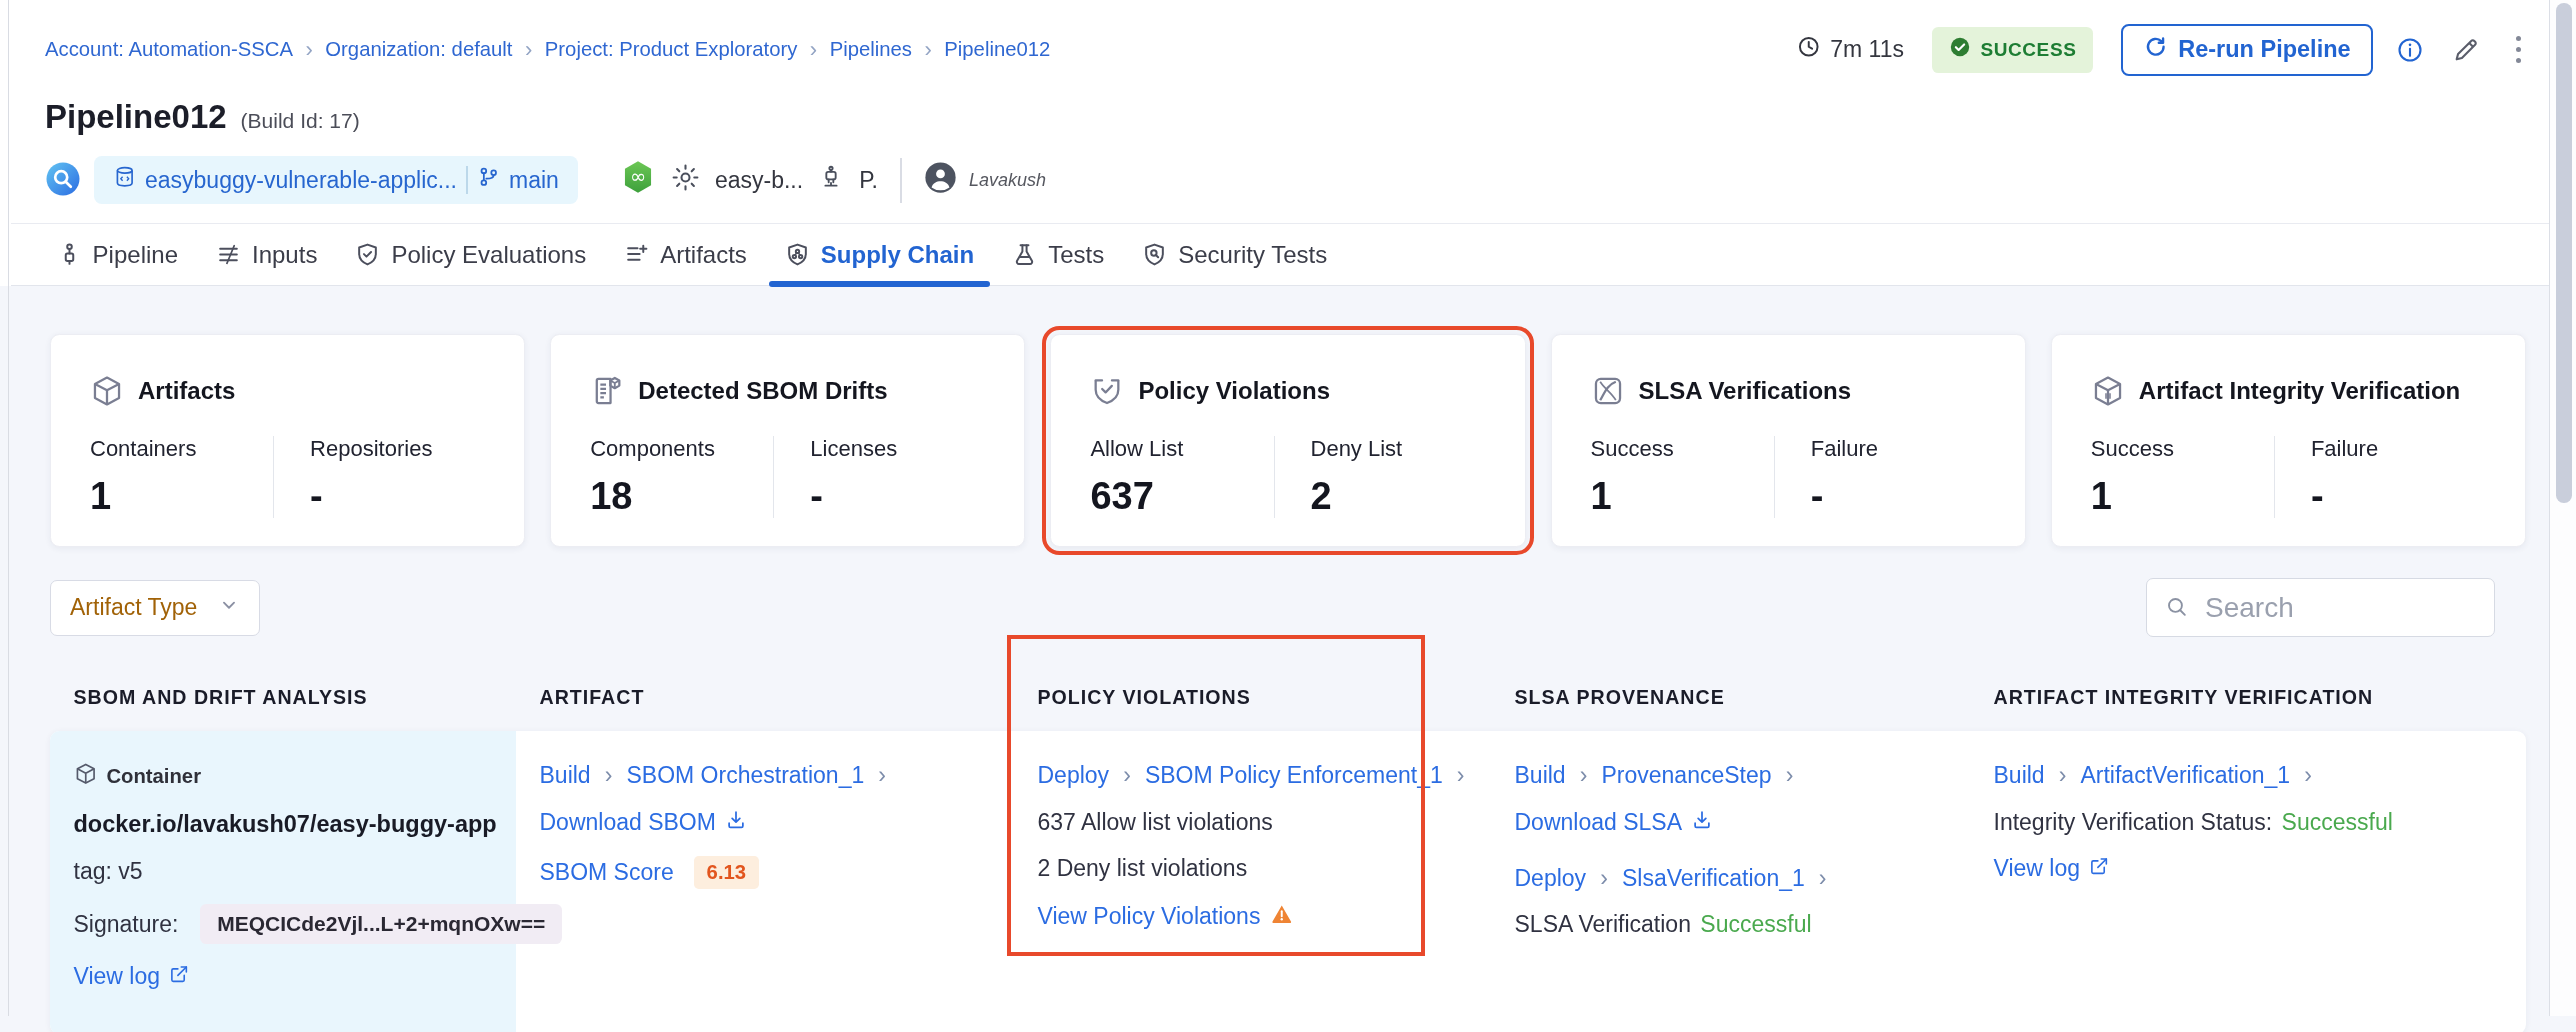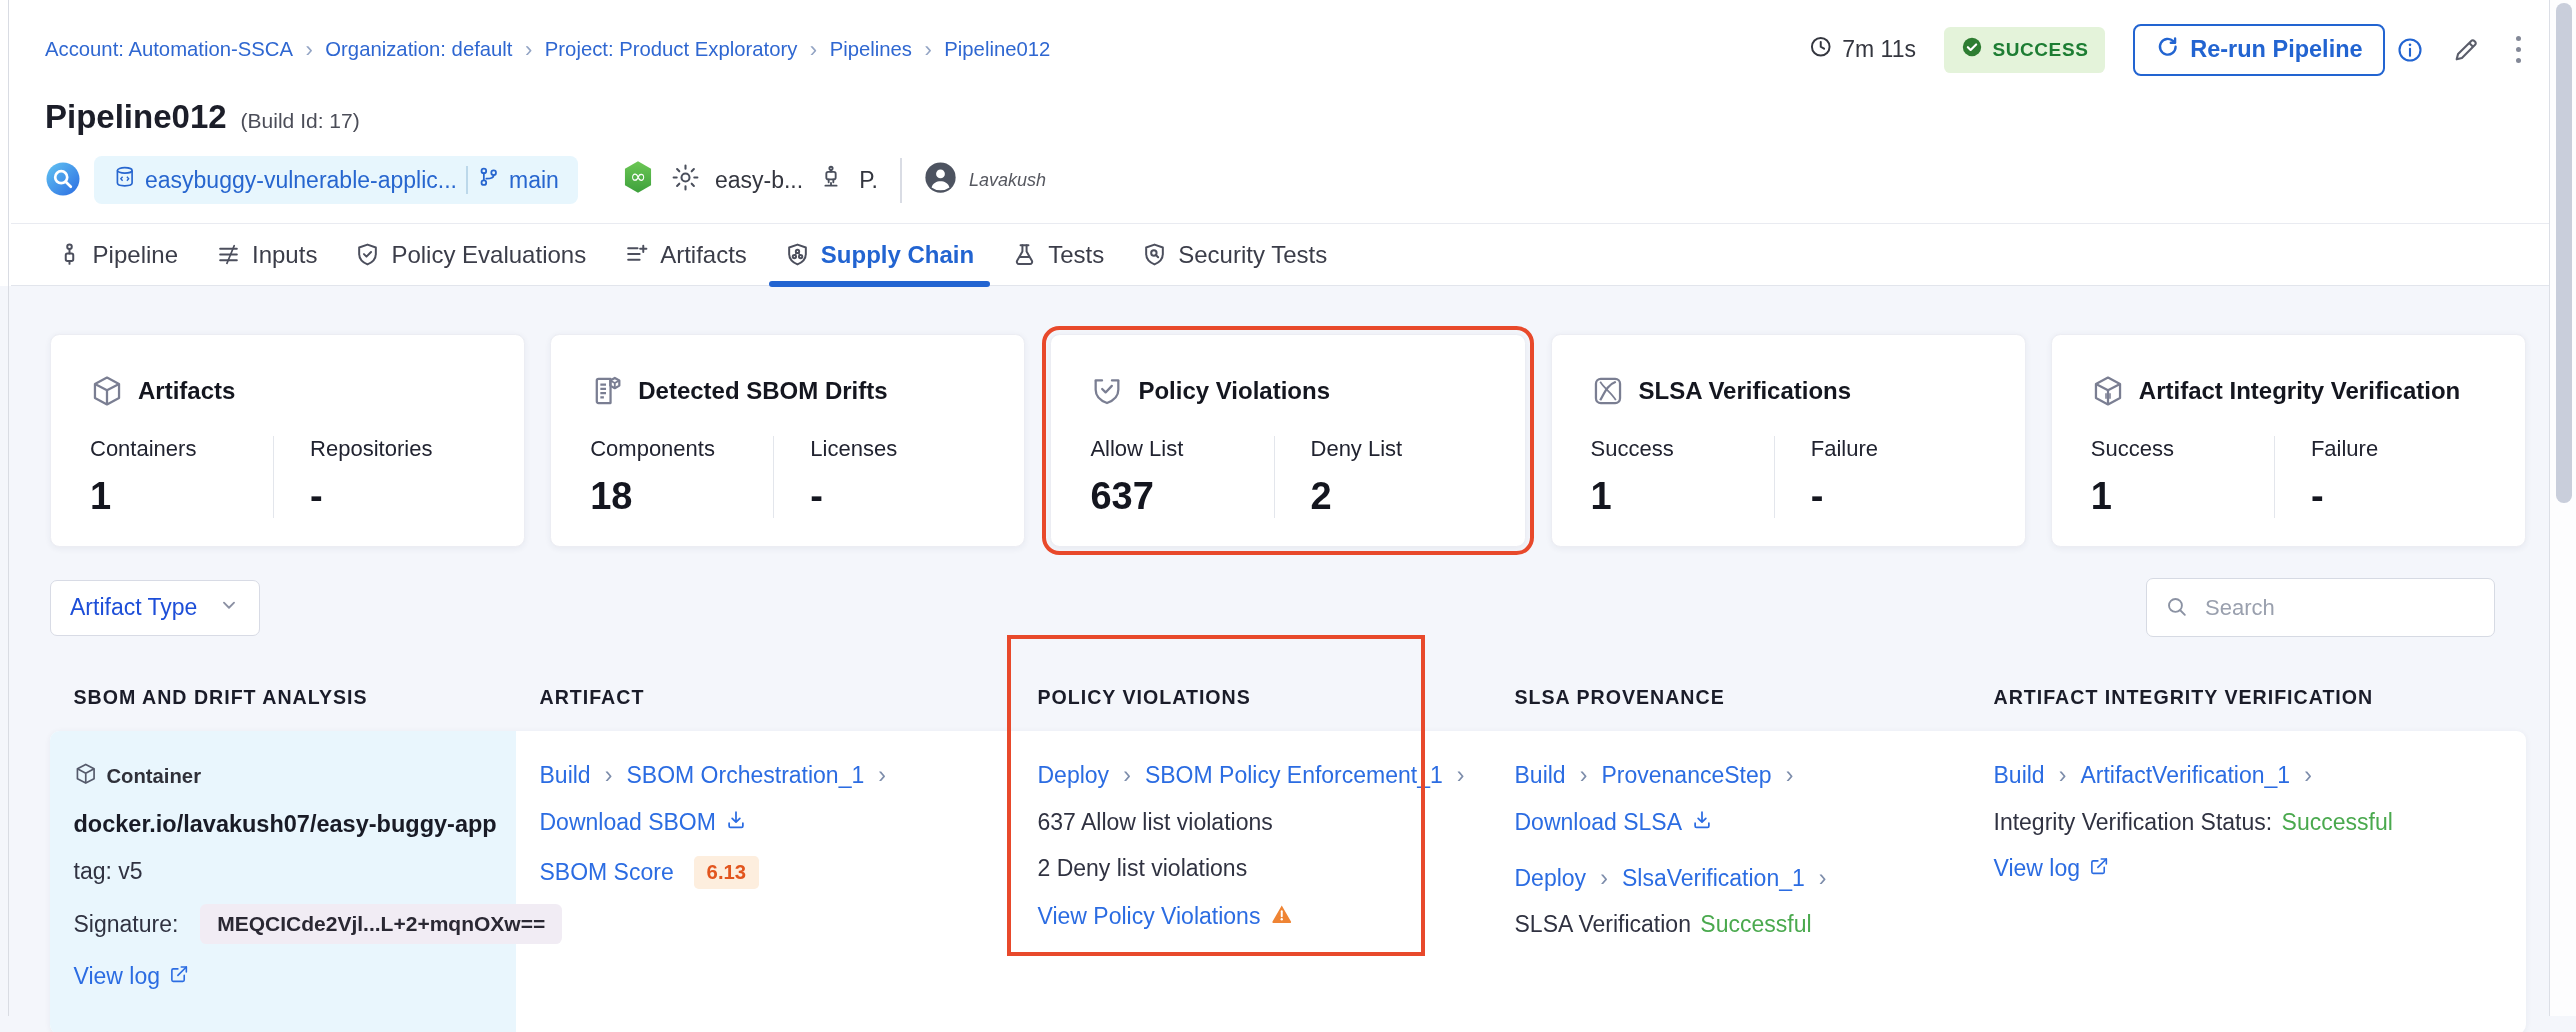--- a/index.html
+++ b/index.html
@@ -16,21 +16,21 @@
   header { background:#fff; padding-left:11px; }
   .bc-row { display:flex; justify-content:space-between; align-items:center; padding:23.5px 47px 0 34px; }
   .breadcrumb { display:flex; align-items:center; gap:12.5px; font-size:20.3px; color:#2f67d1; }
   .breadcrumb .sep { color:#93a4c4; font-size:22px; }
   .bc-item { cursor:pointer; }
 
   .run-meta { display:flex; align-items:center; gap:28px; }
   .duration { display:flex; align-items:center; gap:9.4px; font-size:23px; color:#34363f; }
   .badge-success { display:flex; align-items:center; gap:9.4px; background:#e4f3da; color:#1d7d33;
     font-weight:bold; font-size:19px; letter-spacing:0.6px; padding:9.4px 17px; border-radius:6.3px; }
-  .btn-group { display:flex; align-items:center; gap:11px; }
+  .btn-group { display:flex; align-items:center; gap:23px; }
   .rerun-btn { display:flex; align-items:center; gap:11px; border:2.3px solid #2264d1; color:#2264d1;
     font-size:23.5px; font-weight:bold; padding:9.4px 20.3px; border-radius:7.8px; background:#fff; cursor:pointer; }
   .icon-btn { display:flex; align-items:center; cursor:pointer; }
   .kebab { display:flex; flex-direction:column; gap:5.5px; padding:4.7px 7.8px; cursor:pointer; }
   .kebab i { width:5.5px; height:5.5px; border-radius:50%; background:#838897; }
 
   .title-row { padding:22px 34px 0; display:flex; align-items:baseline; gap:14px; }
   .page-title { font-size:33px; font-weight:bold; color:#1c1e29; margin:0; }
   .build-id { font-size:21px; color:#4b4d58; }
 
@@ -61,24 +61,24 @@
   .card-title .cicon { color:#6b6f84; display:flex; }
   .metrics { display:flex; margin-top:28px; }
   .metric { flex:1; }
   .metric + .metric { border-left:1.6px solid #e3e6ec; padding-left:36px; }
   .m-label { font-size:22px; color:#212330; }
   .m-value { font-size:38px; font-weight:bold; color:#14161f; margin-top:12.5px; }
 
   .filter-row { display:flex; justify-content:space-between; align-items:center; margin-top:31px; }
   .dropdown { width:210px; height:56px; display:flex; align-items:center; justify-content:space-between;
     padding:8px 19px; background:#fff; border:1.6px solid #d8dbe5; border-radius:7px; font-size:23px;
-    color:#1d4ed8; cursor:pointer; }
+    color:#a16207; cursor:pointer; }
   .search { width:349px; height:59px; display:flex; align-items:center; gap:14px; background:#fff;
     border:1.6px solid #d6dae3; border-radius:7px; padding:0 17px; margin-right:31px; }
-  .search input { border:none; outline:none; font-size:22px; color:#33353f; width:100%; font-family:inherit; background:transparent; }
+  .search input { border:none; outline:none; font-size:28px; color:#33353f; width:100%; font-family:inherit; background:transparent; }
   .search input::placeholder { color:#9aa0ae; }
 
   .table { margin-top:26.6px; position:relative; }
   .thead, .trow { display:grid; grid-template-columns:466px 498px 477px 479px 1fr; }
   .thead { height:67px; align-items:center; }
   .th { font-size:19.6px; font-weight:bold; letter-spacing:1px; color:#1a1c29; padding-left:23.5px; }
   .trow { background:#fff; border-radius:9.4px; min-height:260px; box-shadow:0 1.6px 6.3px rgba(40,50,80,.06); }
   .cell { padding:31px 19px 23.5px 23.5px; font-size:23px; }
   .cell.artifact { background:#e9f6fd; border-radius:9.4px 0 0 9.4px; }
   .line { margin-bottom:19.6px; display:flex; align-items:center; gap:9.4px; flex-wrap:nowrap; }

